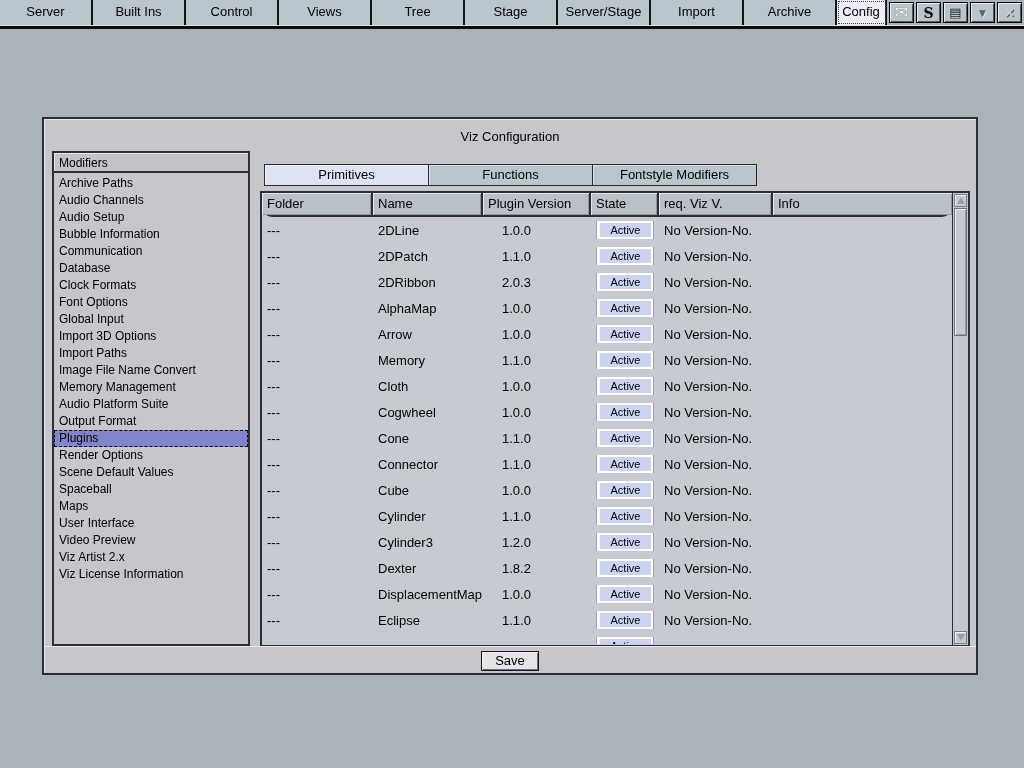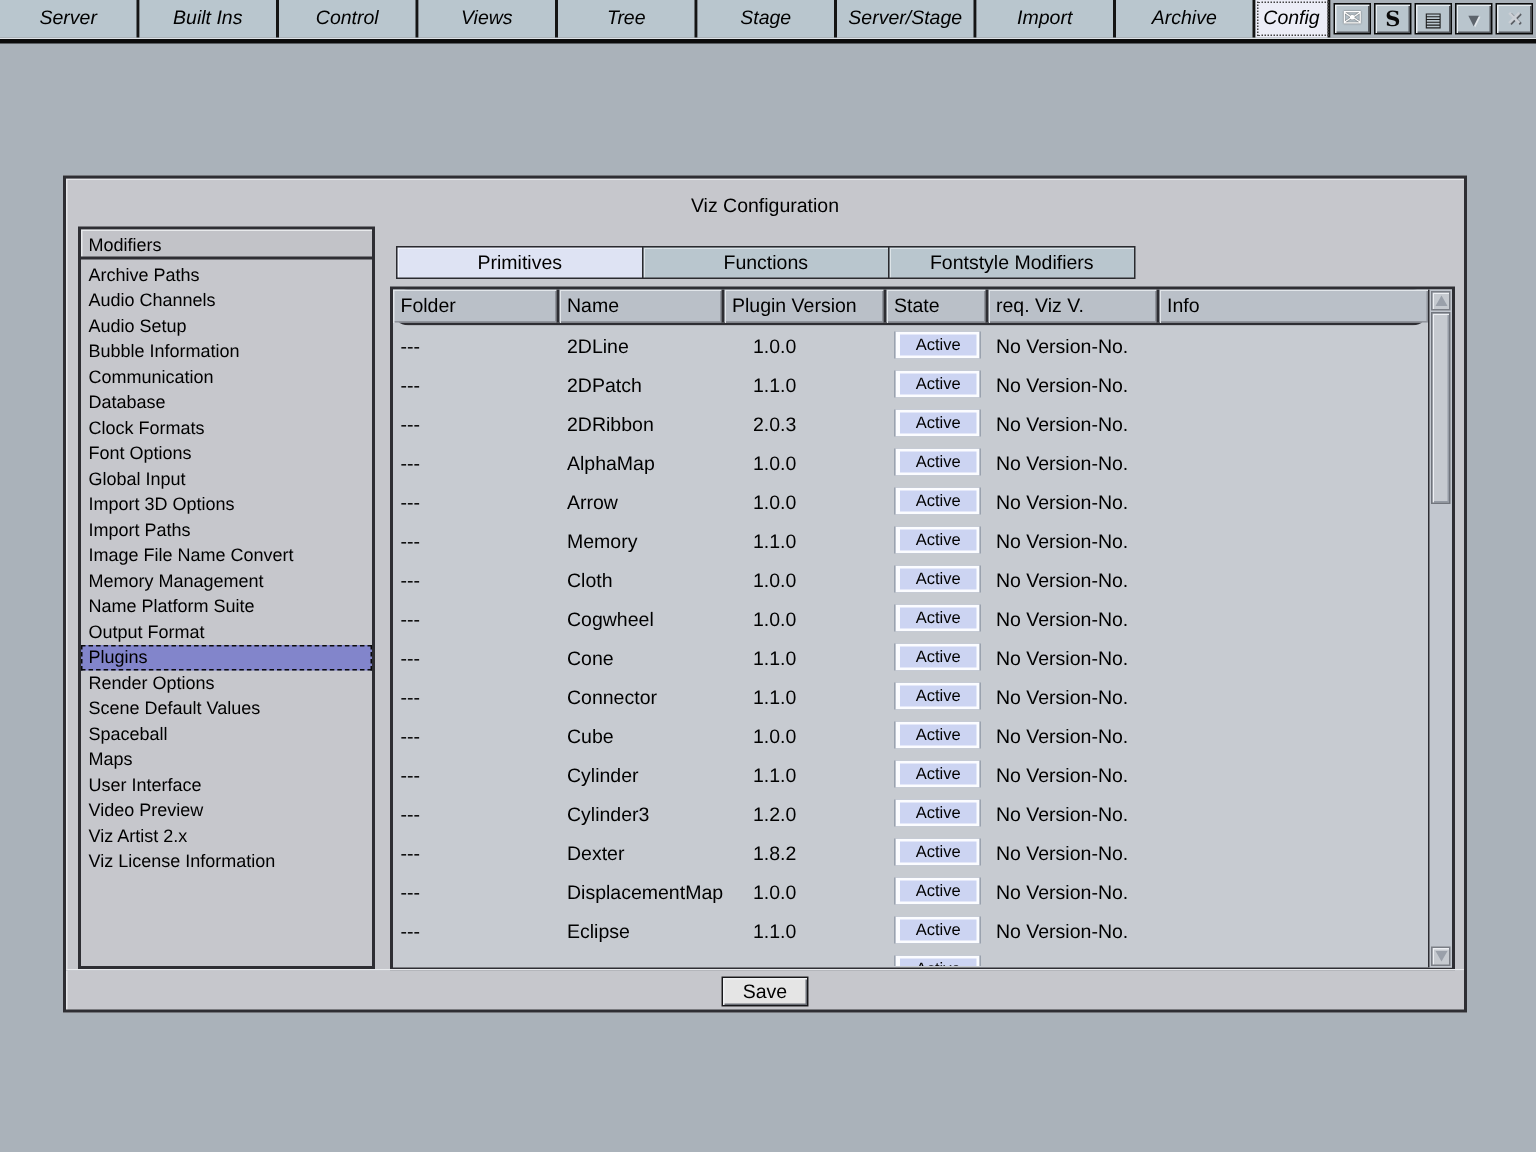--- a/index.html
+++ b/index.html
@@ -7,21 +7,21 @@
   body {
     font-family:"Liberation Sans", sans-serif;
     background:#aab2ba;
     overflow:hidden;
     position:relative;
     color:#000;
   }
 
   
   .menubar { height:25px; background:#141414; display:flex; align-items:stretch; }
-  .menu-items { flex:1; display:flex;font-style:italic; }
+  .menu-items { flex:1; display:flex; }
   .menu-btn {
     flex:1 1 0; background:#b9c6ce; border-right:2px solid #141414;
     font-size:13px; text-align:center; line-height:23px; cursor:default;
     white-space:nowrap; overflow:hidden;
   }
   .menu-btn.active {
     flex:0 0 50px; background:#ecedf7;
     outline:1px dotted #444; outline-offset:-2px;
   }
   .menu-icons { display:flex; align-items:center; gap:2px; padding:0 2px; background:#aab2ba; }
@@ -196,21 +196,21 @@
           <div class="section-item">Bubble Information</div>
           <div class="section-item">Communication</div>
           <div class="section-item">Database</div>
           <div class="section-item">Clock Formats</div>
           <div class="section-item">Font Options</div>
           <div class="section-item">Global Input</div>
           <div class="section-item">Import 3D Options</div>
           <div class="section-item">Import Paths</div>
           <div class="section-item">Image File Name Convert</div>
           <div class="section-item">Memory Management</div>
-          <div class="section-item">Name Platform Suite</div>
+          <div class="section-item">Audio Platform Suite</div>
           <div class="section-item">Output Format</div>
           <div class="section-item selected">Plugins</div>
           <div class="section-item">Render Options</div>
           <div class="section-item">Scene Default Values</div>
           <div class="section-item">Spaceball</div>
           <div class="section-item">Maps</div>
           <div class="section-item">User Interface</div>
           <div class="section-item">Video Preview</div>
           <div class="section-item">Viz Artist 2.x</div>
           <div class="section-item">Viz License Information</div>

